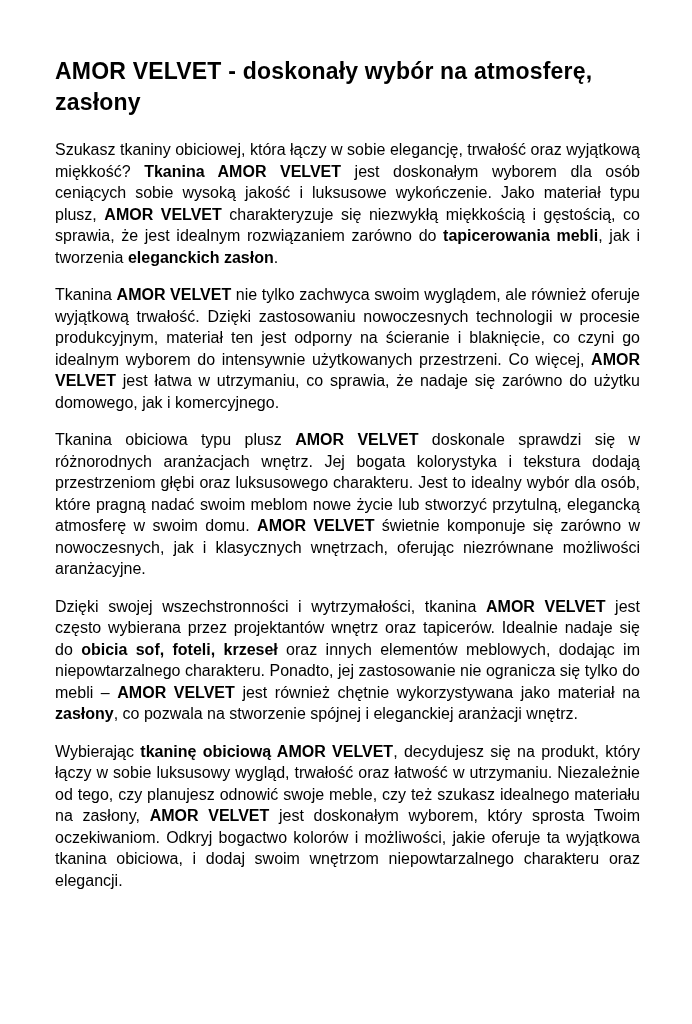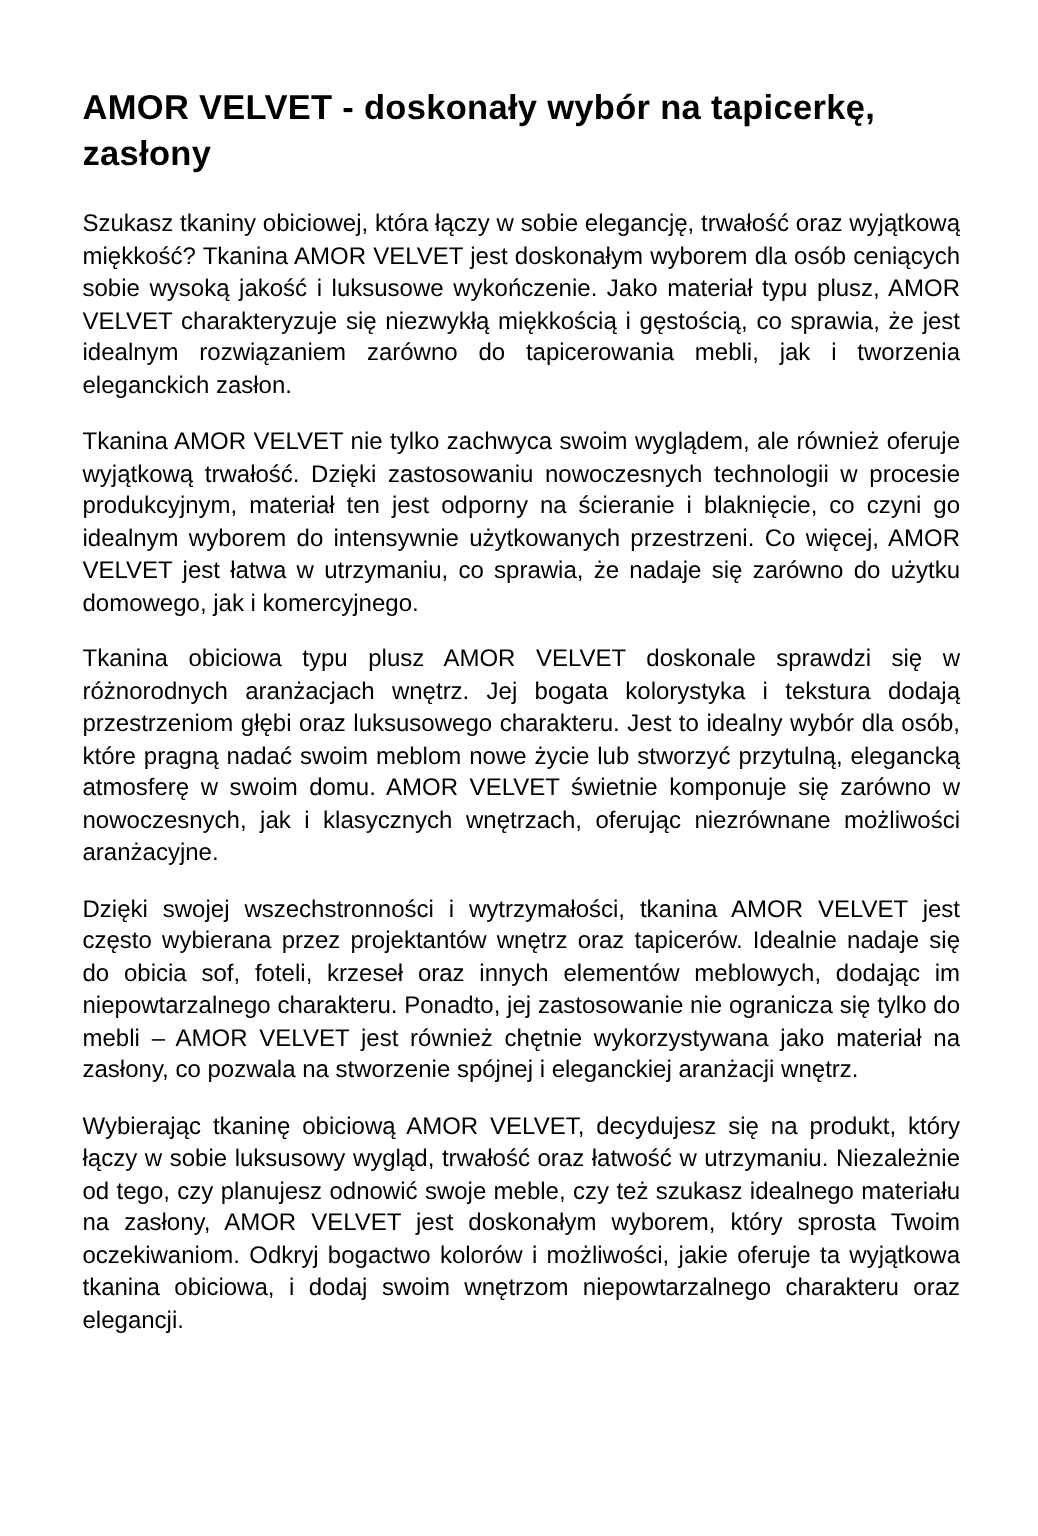--- a/index.html
+++ b/index.html
@@ -27,28 +27,28 @@
     color: #000000;
   }
   .doc-body p {
     margin: 0 0 16px 0;
     font-size: 16px;
     line-height: 21.5px;
     text-align: justify;
     color: #000000;
   }
   .doc-body p strong {
-    font-weight: normal;
+    font-weight: bold;
   }
 </style>
 </head>
 <body>
 
 <div class="page">
-  <h1 class="doc-title">AMOR VELVET - doskonały wybór na tapicerkę, zasłony</h1>
+  <h1 class="doc-title">AMOR VELVET - doskonały wybór na atmosferę, zasłony</h1>
   <div class="doc-body" id="doc-body">
       <p><span>Szukasz tkaniny obiciowej, która łączy w sobie elegancję, trwałość oraz wyjątkową miękkość? </span><strong>Tkanina AMOR VELVET</strong><span> jest doskonałym wyborem dla osób ceniących sobie wysoką jakość i luksusowe wykończenie. Jako materiał typu plusz, </span><strong>AMOR VELVET</strong><span> charakteryzuje się niezwykłą miękkością i gęstością, co sprawia, że jest idealnym rozwiązaniem zarówno do </span><strong>tapicerowania mebli</strong><span>, jak i tworzenia </span><strong>eleganckich zasłon</strong><span>.</span></p>
       <p><span>Tkanina </span><strong>AMOR VELVET</strong><span> nie tylko zachwyca swoim wyglądem, ale również oferuje wyjątkową trwałość. Dzięki zastosowaniu nowoczesnych technologii w procesie produkcyjnym, materiał ten jest odporny na ścieranie i blaknięcie, co czyni go idealnym wyborem do intensywnie użytkowanych przestrzeni. Co więcej, </span><strong>AMOR VELVET</strong><span> jest łatwa w utrzymaniu, co sprawia, że nadaje się zarówno do użytku domowego, jak i komercyjnego.</span></p>
       <p><span>Tkanina obiciowa typu plusz </span><strong>AMOR VELVET</strong><span> doskonale sprawdzi się w różnorodnych aranżacjach wnętrz. Jej bogata kolorystyka i tekstura dodają przestrzeniom głębi oraz luksusowego charakteru. Jest to idealny wybór dla osób, które pragną nadać swoim meblom nowe życie lub stworzyć przytulną, elegancką atmosferę w swoim domu. </span><strong>AMOR VELVET</strong><span> świetnie komponuje się zarówno w nowoczesnych, jak i klasycznych wnętrzach, oferując niezrównane możliwości aranżacyjne.</span></p>
       <p><span>Dzięki swojej wszechstronności i wytrzymałości, tkanina </span><strong>AMOR VELVET</strong><span> jest często wybierana przez projektantów wnętrz oraz tapicerów. Idealnie nadaje się do </span><strong>obicia sof, foteli, krzeseł</strong><span> oraz innych elementów meblowych, dodając im niepowtarzalnego charakteru. Ponadto, jej zastosowanie nie ogranicza się tylko do mebli – </span><strong>AMOR VELVET</strong><span> jest również chętnie wykorzystywana jako materiał na </span><strong>zasłony</strong><span>, co pozwala na stworzenie spójnej i eleganckiej aranżacji wnętrz.</span></p>
       <p><span>Wybierając </span><strong>tkaninę obiciową AMOR VELVET</strong><span>, decydujesz się na produkt, który łączy w sobie luksusowy wygląd, trwałość oraz łatwość w utrzymaniu. Niezależnie od tego, czy planujesz odnowić swoje meble, czy też szukasz idealnego materiału na zasłony, </span><strong>AMOR VELVET</strong><span> jest doskonałym wyborem, który sprosta Twoim oczekiwaniom. Odkryj bogactwo kolorów i możliwości, jakie oferuje ta wyjątkowa tkanina obiciowa, i dodaj swoim wnętrzom niepowtarzalnego charakteru oraz elegancji.</span></p>
     </div>
 </div>
 
 </body></html>

